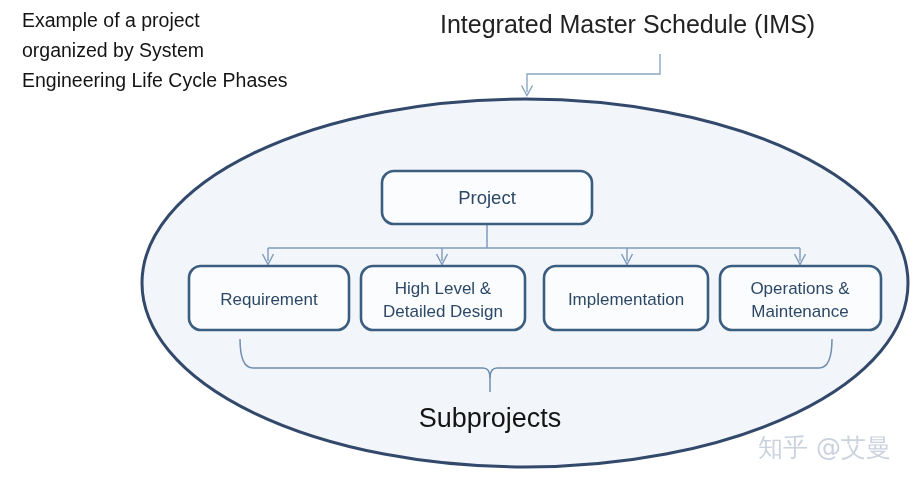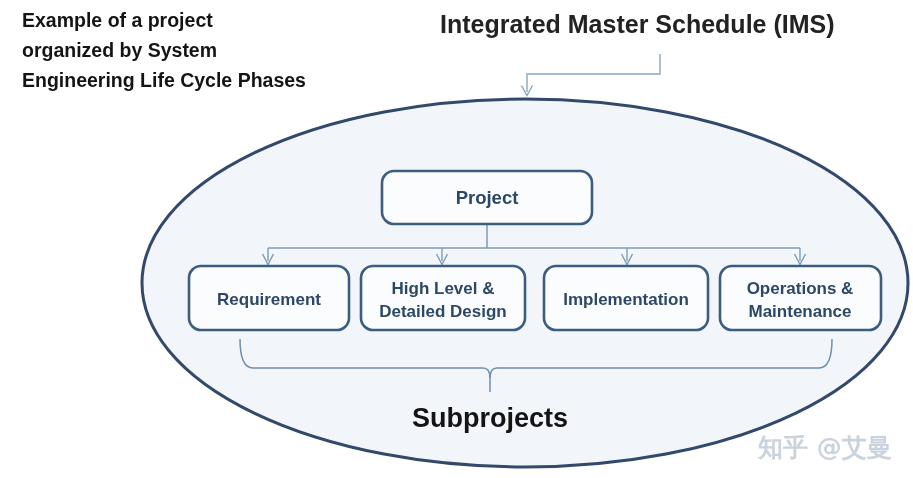--- a/index.html
+++ b/index.html
@@ -7,21 +7,20 @@
     padding: 0;
     background: #ffffff;
   }
   #canvas {
     position: relative;
     width: 913px;
     height: 478px;
     background: #ffffff;
     overflow: hidden;
     font-family: "Liberation Sans", sans-serif;
-    font-weight: bold;
   }
   #diagram-svg {
     position: absolute;
     left: 0;
     top: 0;
     width: 913px;
     height: 478px;
   }
   .svg-text {
     fill: #1b1b1b;

